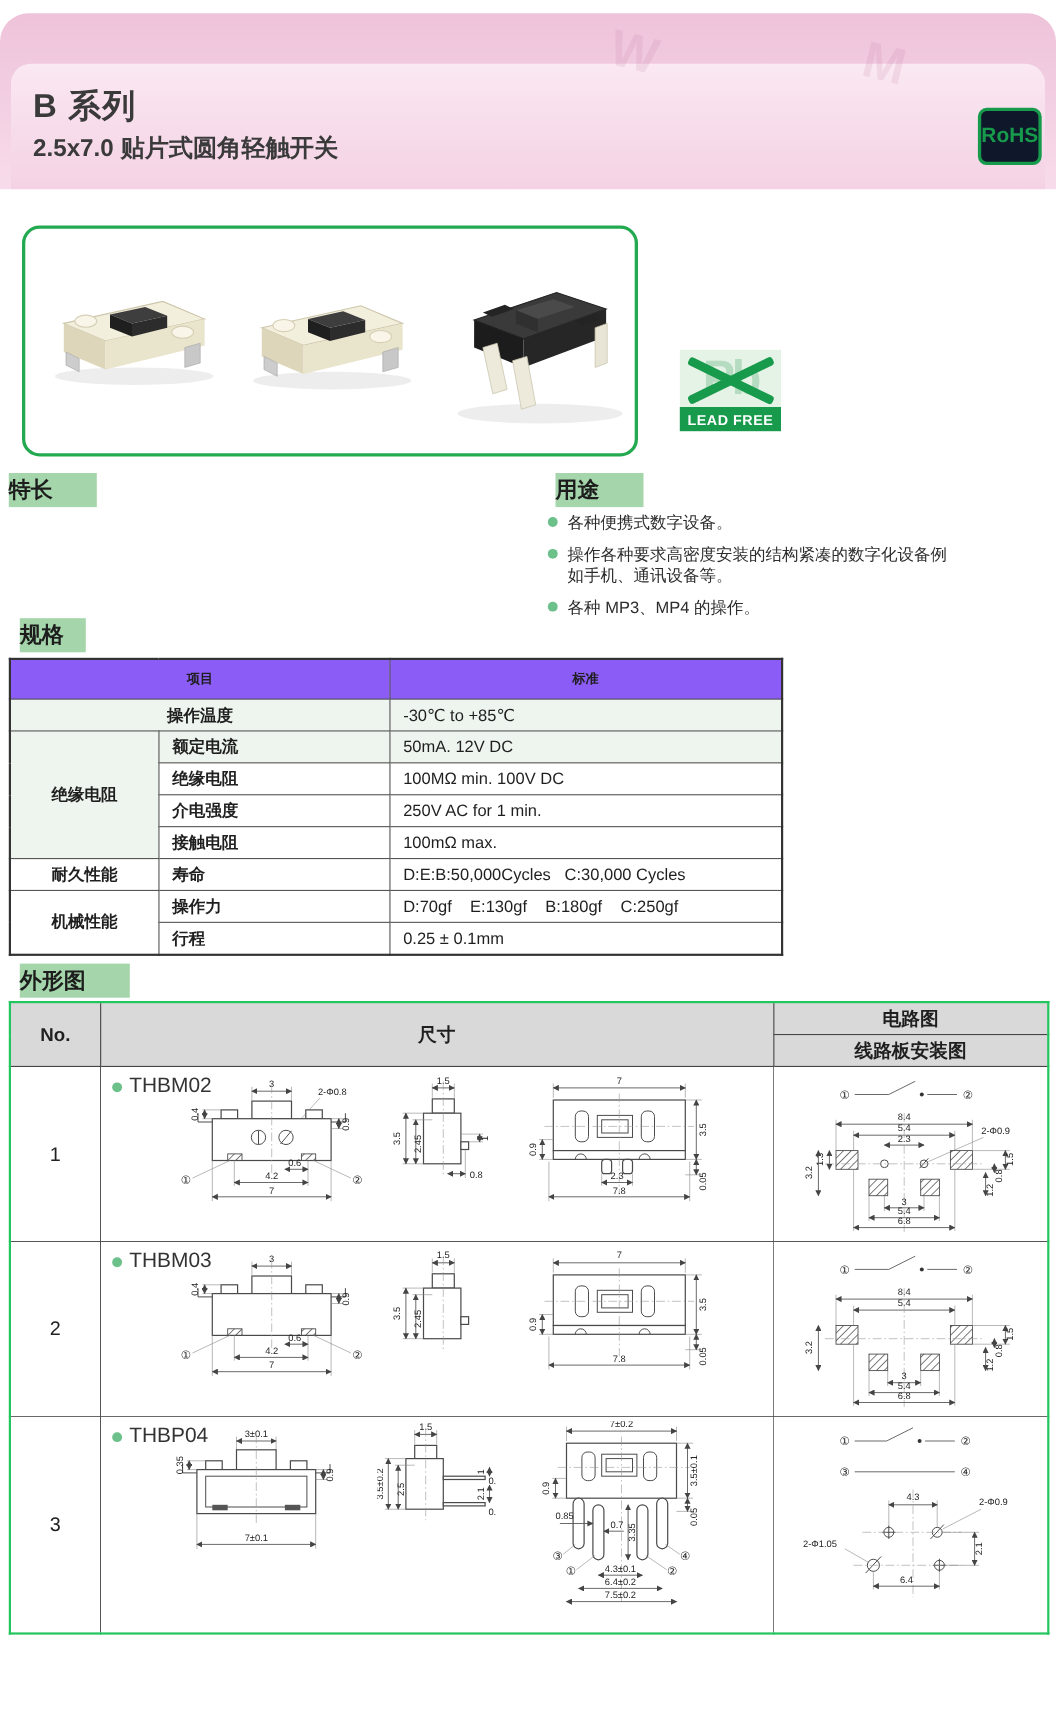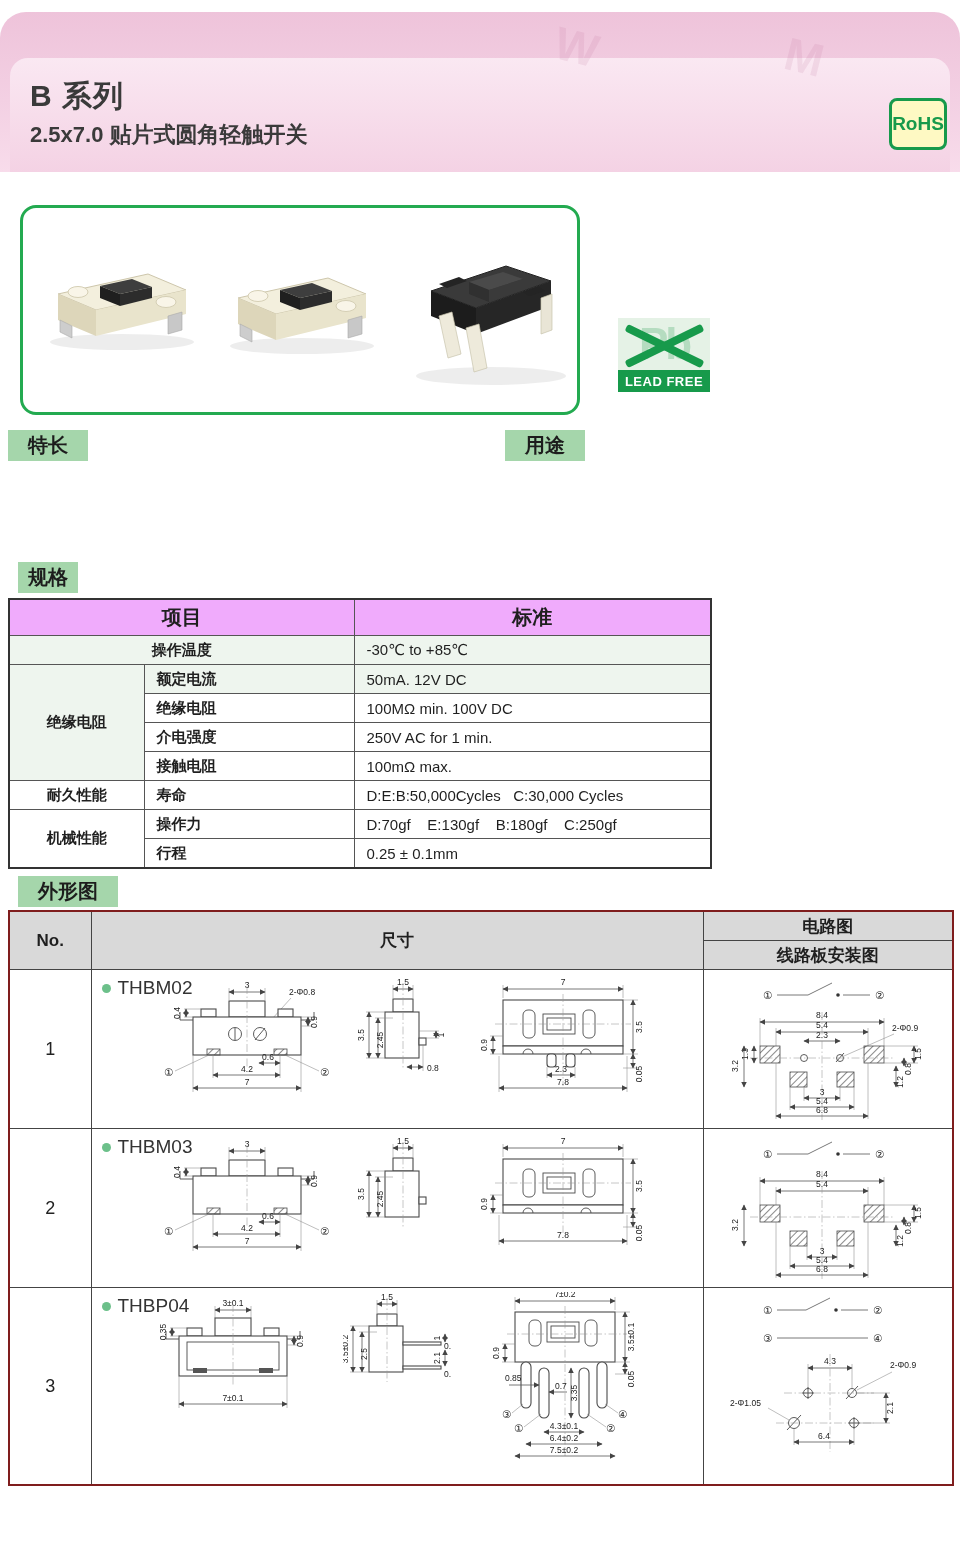--- a/index.html
+++ b/index.html
@@ -9,62 +9,62 @@
   
   .banner{position:absolute;top:12px;left:0;width:960px;height:160px;
           background:linear-gradient(180deg,#eec3da 0%,#f3d0e3 55%,#f8dcEB 100%);
           border-radius:26px 26px 0 0;overflow:hidden}
   .banner-inner{position:absolute;left:10px;right:10px;top:46px;bottom:0;
           background:linear-gradient(180deg,#fae8f2,#f4d2e4);border-radius:18px 18px 0 0}
   .wm{position:absolute;font-weight:bold;color:rgba(182,98,150,.13);transform:rotate(14deg);font-size:46px}
   .t1{position:absolute;left:30px;top:76px;font-size:30px;font-weight:bold;color:#3a3a3a;letter-spacing:1px}
   .t2{position:absolute;left:30px;top:120px;font-size:22px;font-weight:bold;color:#3a3a3a}
   .rohs{position:absolute;right:13px;top:98px;width:52px;height:46px;border:3px solid #179a4b;
-        border-radius:8px;background:#fef9c3;display:flex;align-items:center;justify-content:center;
+        border-radius:8px;background:#0f172a;display:flex;align-items:center;justify-content:center;
         color:#179a4b;font-weight:bold;font-size:19px}
 
   
   .photo-box{position:absolute;left:20px;top:205px;width:554px;height:204px;
              border:3px solid #23aa50;border-radius:16px;background:#fff}
   .leadfree{position:absolute;left:618px;top:318px;width:92px}
   .lf-top{position:relative;height:52px;background:#e5f2e6;display:flex;align-items:center;justify-content:center;overflow:hidden}
   .lf-pb{font-size:44px;font-weight:bold;color:#b5dcc0;letter-spacing:-3px;line-height:1}
   .lf-x{position:absolute;left:4%;top:46%;width:92%;height:8px;background:#179a4b;border-radius:3px}
   .lf-x1{transform:rotate(26deg)}.lf-x2{transform:rotate(-26deg)}
   .lf-bar{height:22px;background:#179a4b;color:#fff;font-weight:bold;font-size:13px;
           display:flex;align-items:center;justify-content:center;letter-spacing:.5px}
 
   
   .sec{position:absolute;background:#a5d6ab;color:#1d1d1d;font-size:20px;font-weight:bold;
-       padding:2px 0;text-align:center}
+       padding:2px 0;text-align:left}
   #sec-features{left:8px;top:430px;width:80px}
   #sec-apps{left:505px;top:430px;width:80px}
   #sec-specs{left:18px;top:562px;width:60px}
   #sec-outline{left:18px;top:876px;width:100px}
   .blist{position:absolute;font-size:15px;color:#2c2c2c;line-height:1.3}
   #feat-list{left:10px;top:466px;width:470px}
   #app-list{left:498px;top:466px;width:432px}
   .bitem{display:flex;margin-bottom:9px}
   .bdot{width:9px;height:9px;border-radius:50%;background:#6cc08a;margin:4px 9px 0 0;flex:0 0 9px}
   #app-list .bitem:nth-child(2) .btext{max-width:346px}
 
   
   .spec{position:absolute;left:8px;top:598px;border-collapse:collapse;table-layout:fixed;
         width:704px;border:2px solid #333}
   .spec td{border:1px solid #555;font-size:15px;color:#1f1f1f;padding:1px 12px;height:26px}
-  .spec tr.hd td{background:#f0abfc;text-align:center;font-weight:bold;font-size:20px;height:33px}
+  .spec tr.hd td{background:#8b5cf6;text-align:center;font-weight:bold;font-size:12px;height:33px}
   .cc{text-align:center}
   .sl{font-weight:bold}
   .gl{font-weight:bold}
   .val{white-space:pre-wrap}
   .tint{background:#eef5ee}
 
   
   .otable{position:absolute;left:8px;top:910px;border-collapse:collapse;table-layout:fixed;
-          width:944px;border:2px solid #7f1d1d}
+          width:944px;border:2px solid #22c55e}
   .otable th{background:#d9d9d9;border:1px solid #444;font-size:17px;font-weight:bold;color:#1f1f1f;height:26px}
   .otable td{border:1px solid #444;vertical-align:top;position:relative;background:#fff;padding:0}
   .no-cell{text-align:center;vertical-align:middle !important;font-size:18px;color:#222}
   .model{position:absolute;left:10px;top:7px;display:flex;align-items:center;font-size:19px;color:#333;z-index:2}
   .model .bdot{margin:0 7px 0 0}
   .views{display:flex;justify-content:center;align-items:flex-start;gap:6px;padding-top:4px}
   .ckt{display:flex;justify-content:center;padding-top:4px}
 
   
   svg text{font-family:"Liberation Sans","DejaVu Sans",sans-serif;font-size:8.5px;fill:#222}
@@ -156,20 +156,34 @@
       <span class="lf-pb">Pb</span>
       <span class="lf-x lf-x1"></span>
       <span class="lf-x lf-x2"></span>
     </div>
     <div class="lf-bar">LEAD FREE</div>
   </div>
 
   <div class="sec" id="sec-features">特长</div>
 
   <div class="sec" id="sec-apps">用途</div>
+  <div class="blist" id="app-list">
+    <div class="bitem">
+        <span class="bdot"></span>
+        <span class="btext">各种便携式数字设备。</span>
+      </div>
+    <div class="bitem">
+        <span class="bdot"></span>
+        <span class="btext">操作各种要求高密度安装的结构紧凑的数字化设备例如手机、通讯设备等。</span>
+      </div>
+    <div class="bitem">
+        <span class="bdot"></span>
+        <span class="btext">各种 MP3、MP4 的操作。</span>
+      </div>
+  </div>
 
   <div class="sec" id="sec-specs">规格</div>
   <table class="spec">
     <colgroup>
         <col style="width:135px">
         <col style="width:210px">
         <col>
       </colgroup>
     <tbody>
     <tr class="hd">

